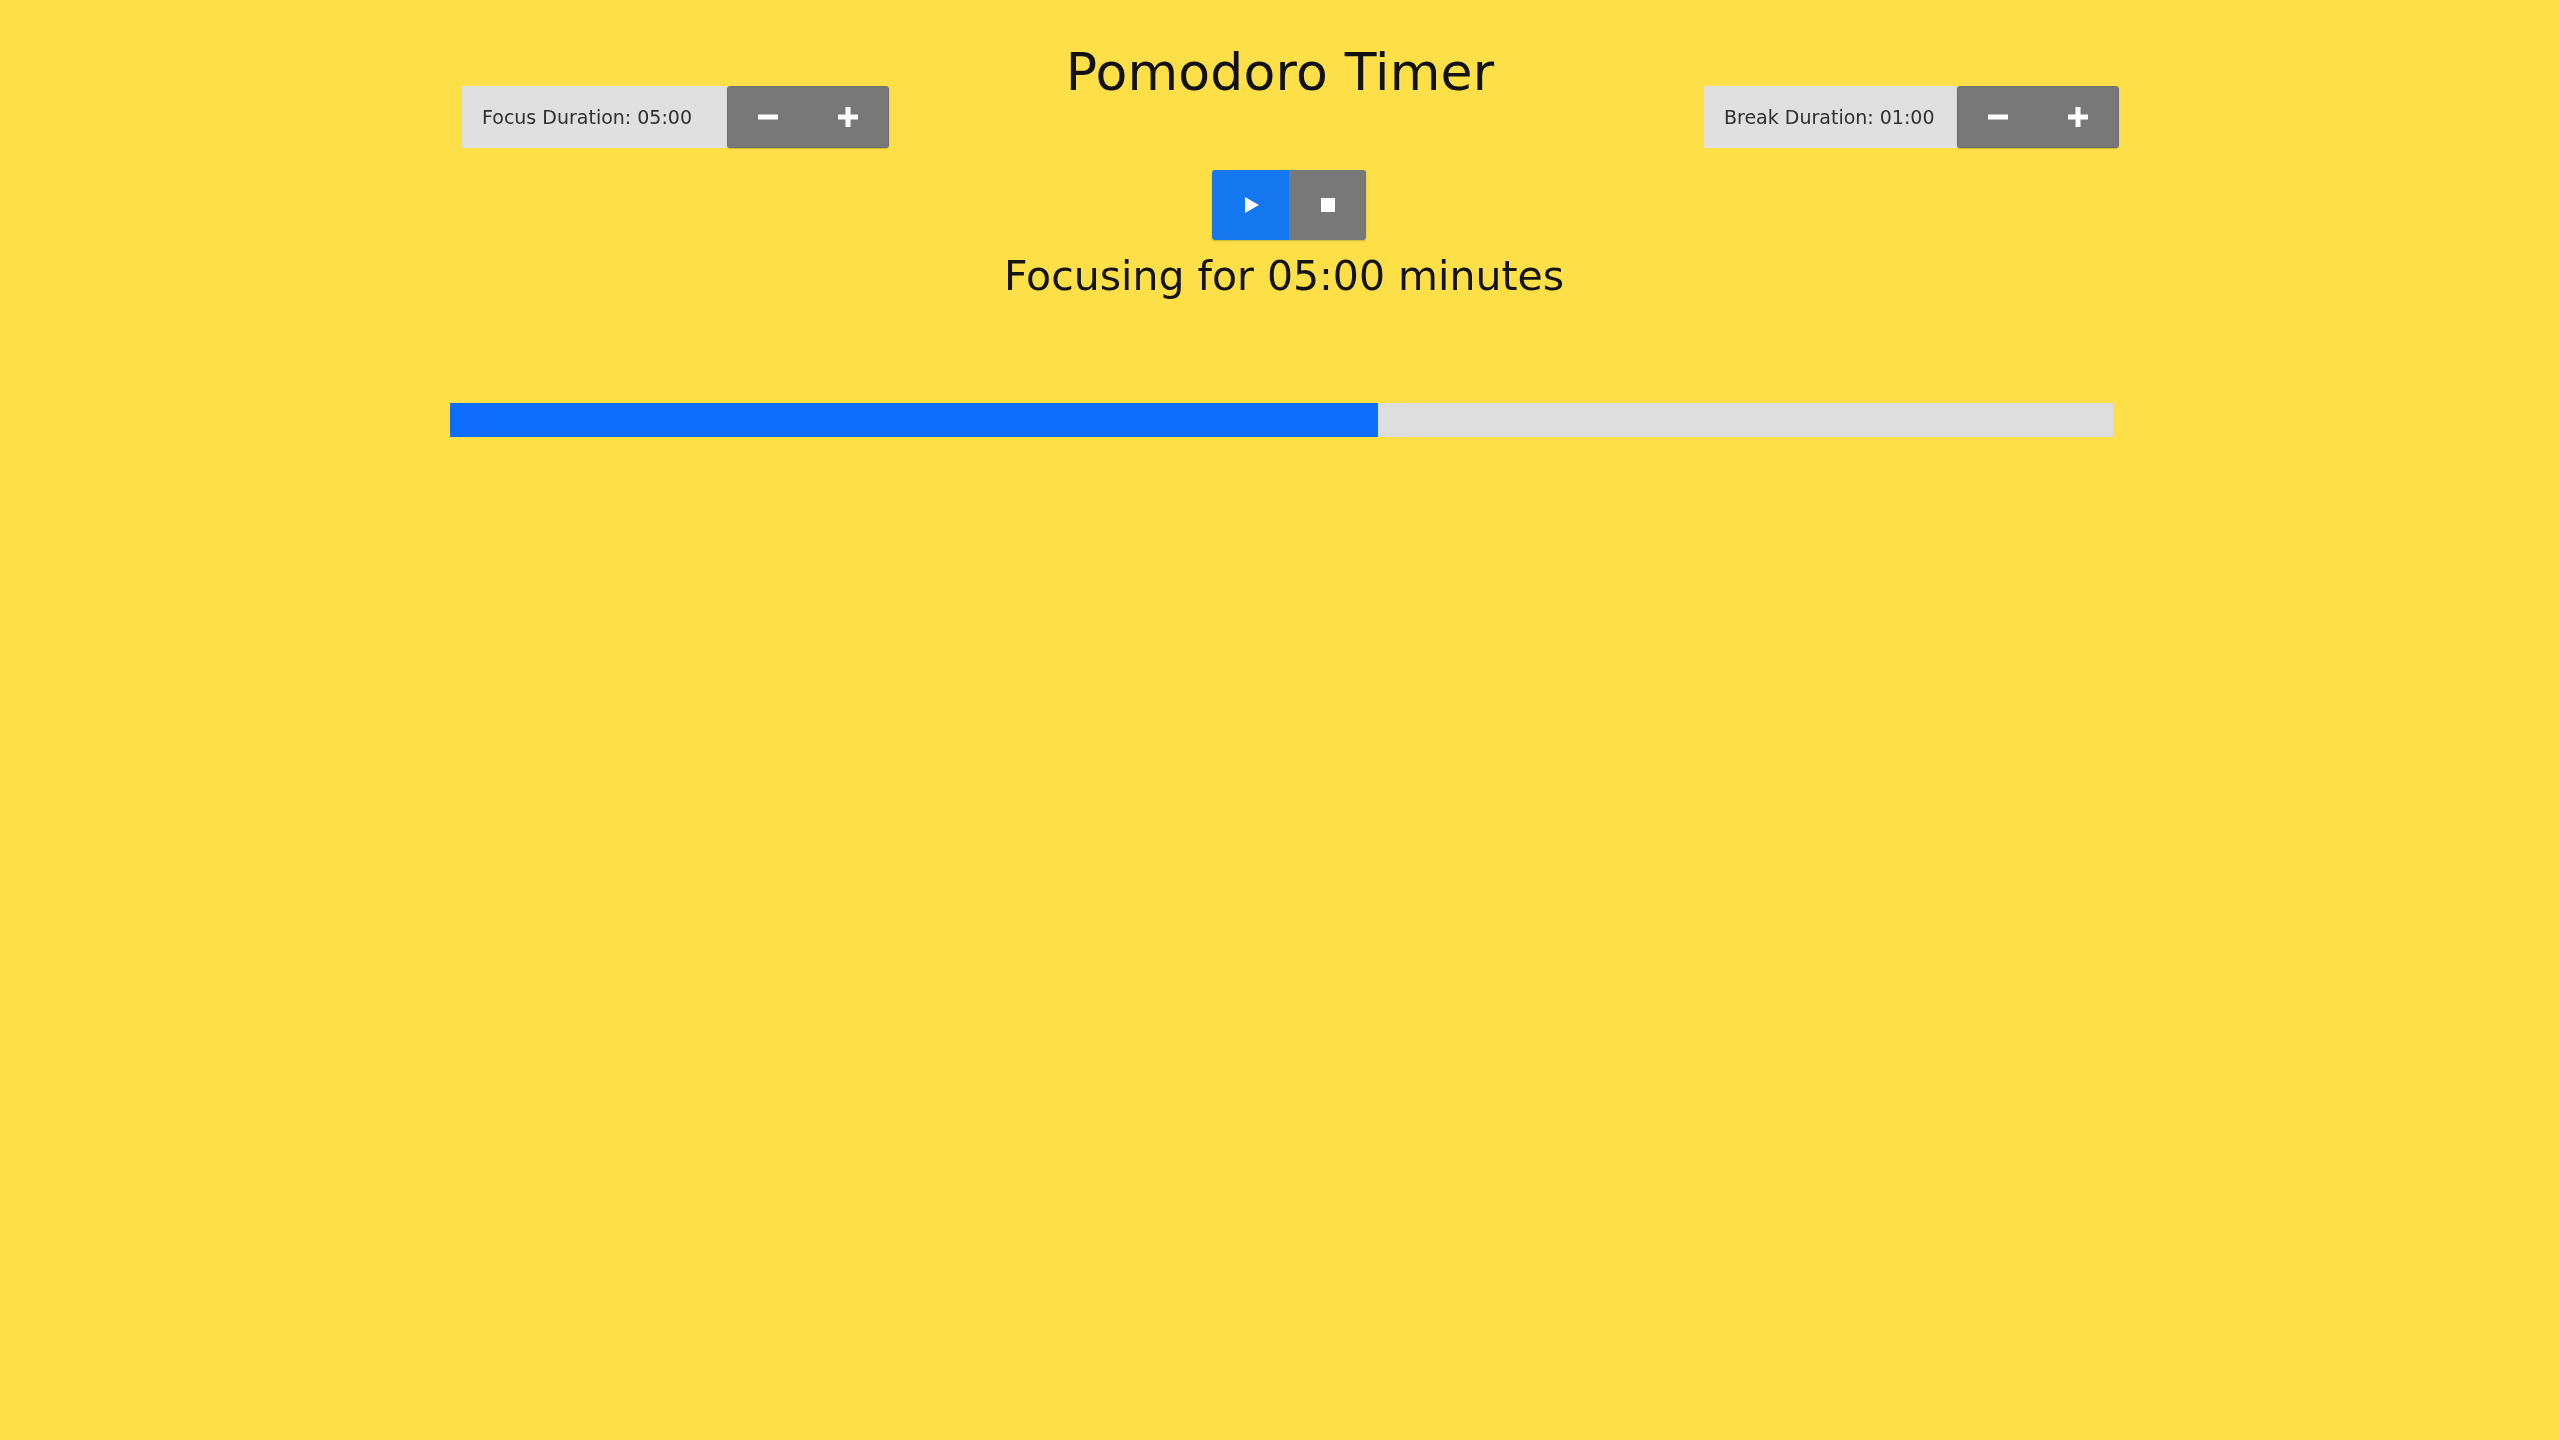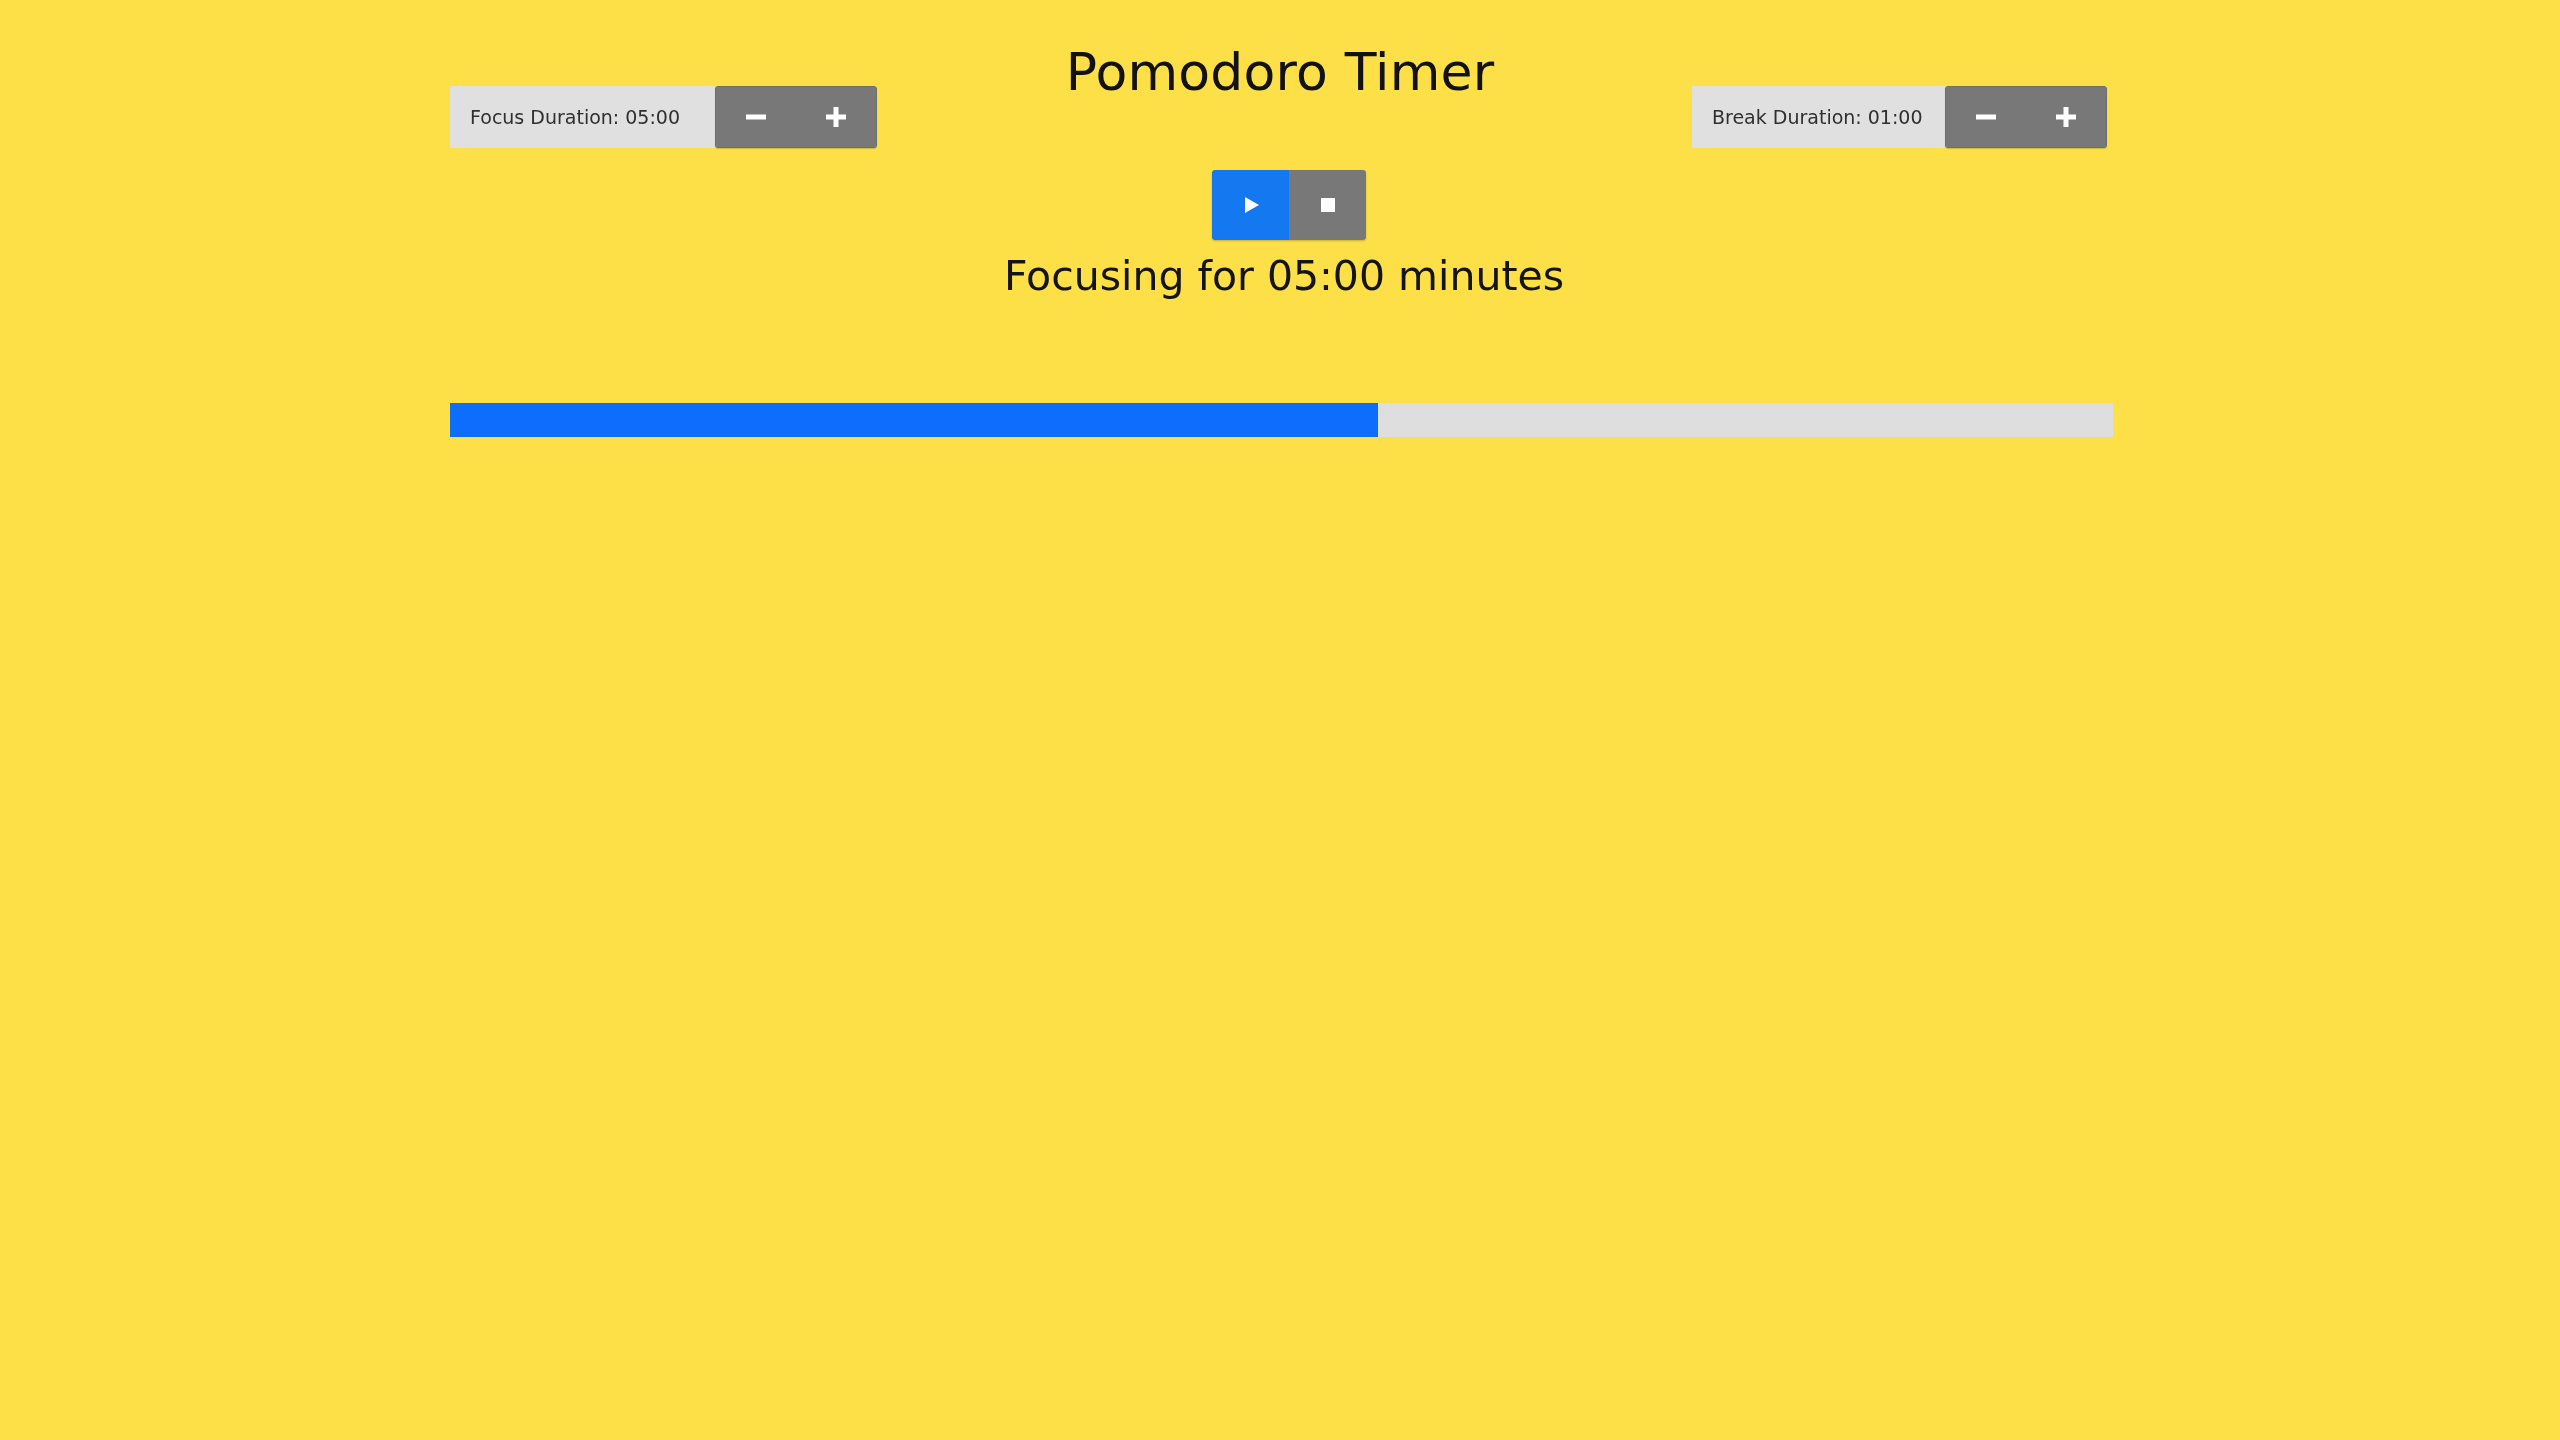--- a/index.html
+++ b/index.html
@@ -51,20 +51,21 @@
     background: #e0e0e0;
     color: #2f2f2f;
     font-size: 19px;
     line-height: 62px;
     height: 62px;
     padding: 0 20px;
     white-space: nowrap;
     display: flex;
     align-items: center;
     font-family: "DejaVu Sans", "Liberation Sans", sans-serif;
+    margin-left: 12px;
   }
   .duration-label.left  { width: 265px; }
   .duration-label.right { width: 253px; }
 
   .stepper-buttons {
     display: flex;
     background: #787878;
     border: 1px solid #6e6e6e;
     border-radius: 3px;
     height: 62px;

